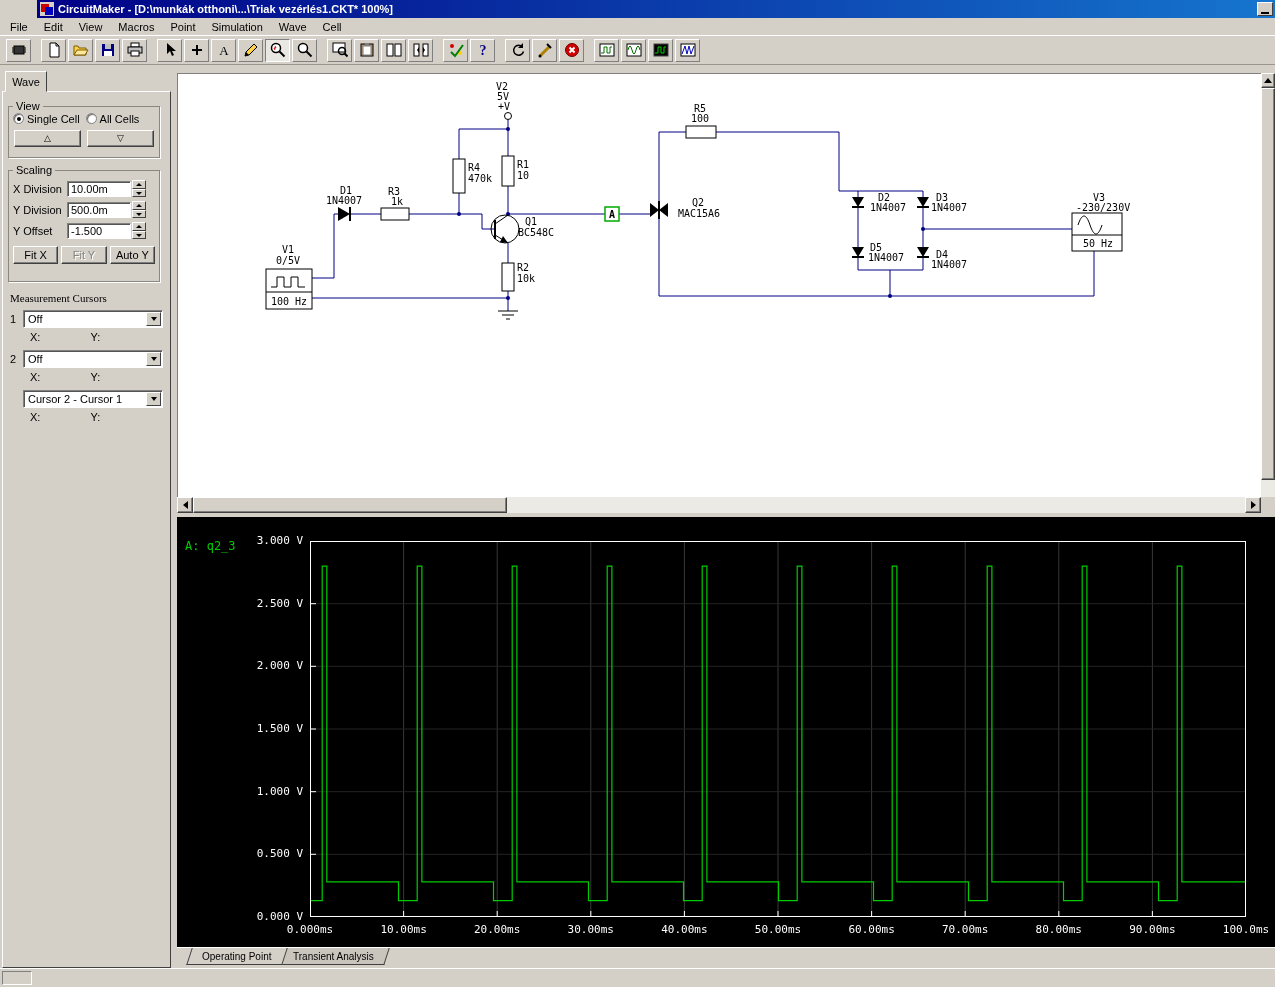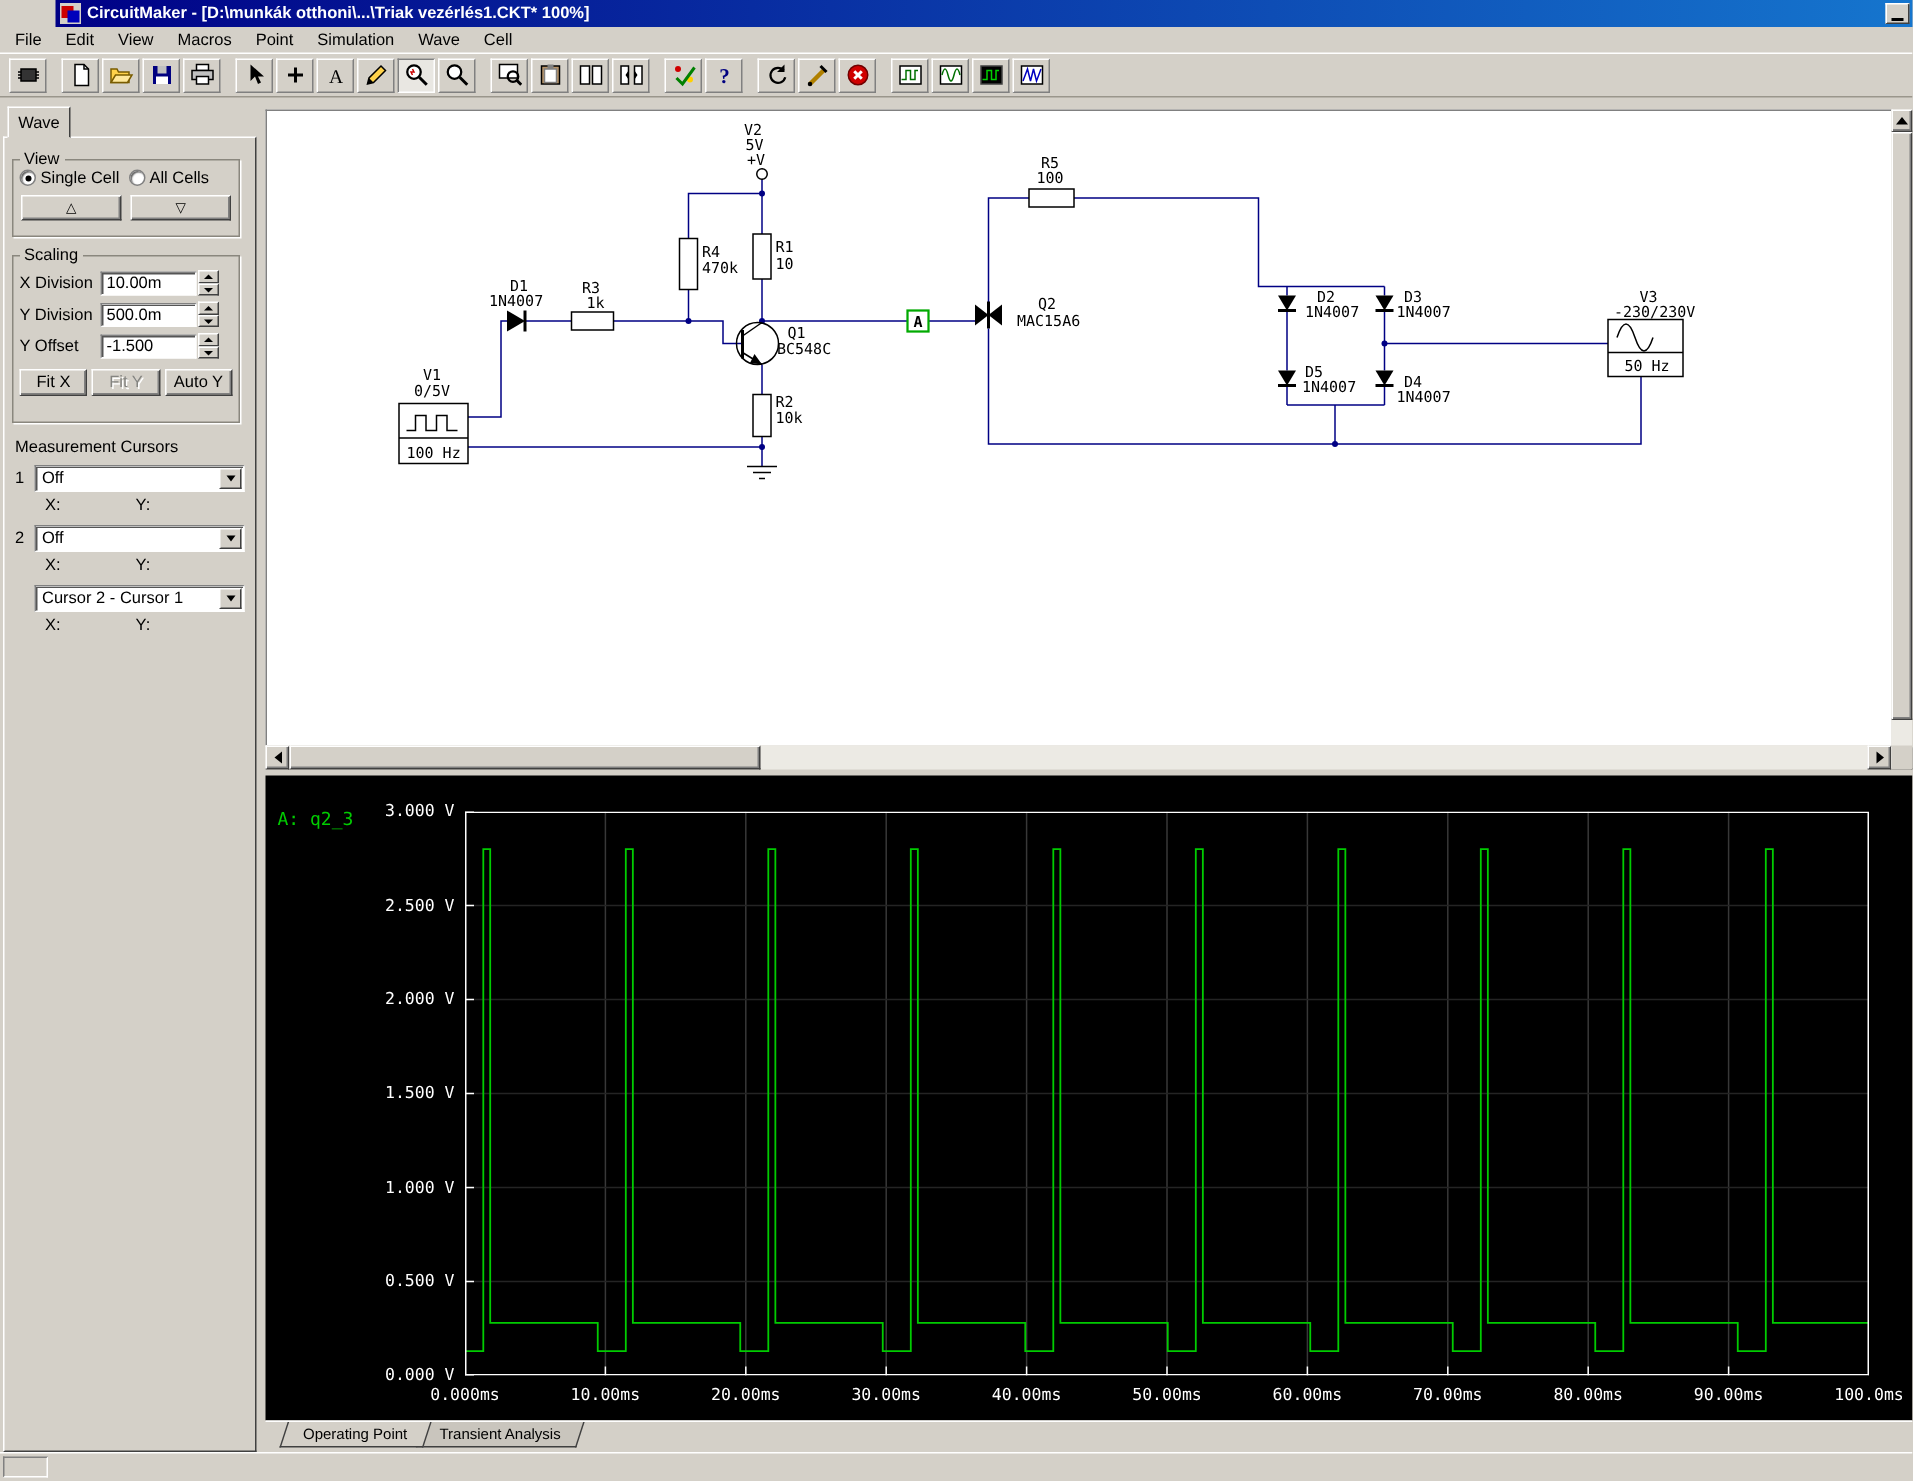--- a/index.html
+++ b/index.html
@@ -59,21 +59,21 @@
   .sval { width:64px; height:16px; background:#fff; border:1px solid; border-color:#808080 #fff #fff #808080;
     box-shadow:inset 1px 1px 0 #555; padding:1px 3px; font-family:"Liberation Sans",sans-serif; font-size:11px; }
   .spin { width:14px; height:17px; display:inline-flex; flex-direction:column; margin-left:1px; }
   .spin i { flex:1; background:#d4d0c8; border:1px solid; border-color:#fff #404040 #404040 #fff; position:relative; }
   .spin i::after { content:''; position:absolute; left:3px; border-left:3px solid transparent; border-right:3px solid transparent; }
   .spin i.up::after { top:2px; border-bottom:3px solid #000; }
   .spin i.dn::after { top:2px; border-top:3px solid #000; }
   .btnrow { display:flex; gap:3px; margin:7px 0 0; }
   .btnrow .btn { flex:1; height:18px; }
   .cursors { position:absolute; left:0; top:196px; width:100%; }
-  .ctitle { margin:4px 7px 6px; }
+  .ctitle { margin:4px 7px 6px;font-family:Liberation Serif, serif; }
   .crow { display:flex; align-items:center; margin:3px 7px; }
   .cnum { width:13px; }
   .combo { flex:1; height:18px; background:#fff; border:1px solid; border-color:#808080 #fff #fff #808080;
     box-shadow:inset 1px 1px 0 #555; display:flex; align-items:center; position:relative; padding-left:4px; }
   .combo-btn { position:absolute; right:1px; top:1px; bottom:1px; width:15px; background:#d4d0c8;
     border:1px solid; border-color:#fff #404040 #404040 #fff; display:flex; align-items:center; justify-content:center; }
   .combo-btn::after { content:''; border-left:3.5px solid transparent; border-right:3.5px solid transparent; border-top:4px solid #000; }
   .xyrow { display:flex; margin:1px 7px 7px; }
   .xyrow span:first-child { margin-left:20px; }
   .xyrow span:nth-child(2) { margin-left:50px; }

